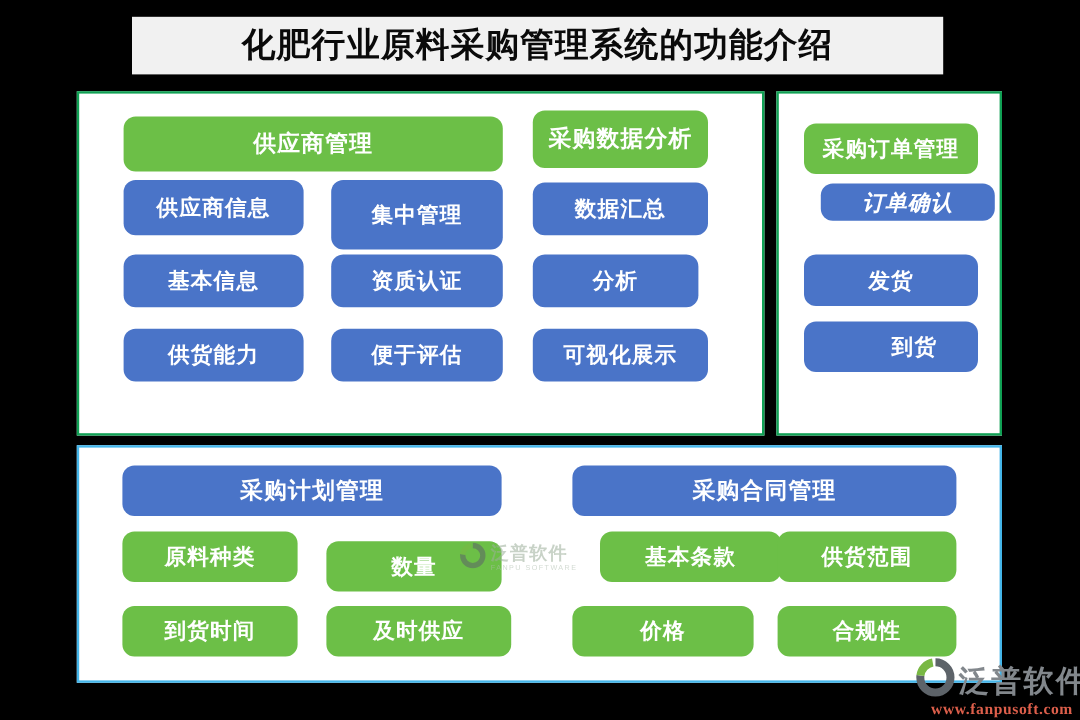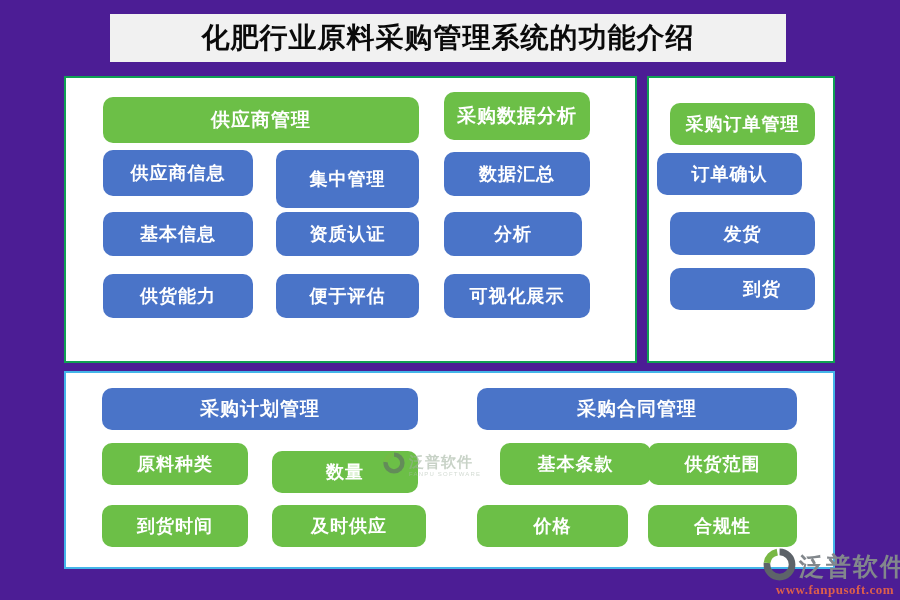--- a/index.html
+++ b/index.html
@@ -1,17 +1,17 @@
 <!DOCTYPE html>
 <html style="--green-button: #6cbf47; --blue-button: #4a74c8; --green-border: #10a054; --cyan-border: #44b5e9; --title-bg: #f1f1f1; --brand-gray: #82878c; --brand-url-red: #dd5f4b; --logo-green: #79b844; --logo-gray: #5d6369;"><head>
 <meta charset="utf-8">
 <style>
   html,body{margin:0;padding:0;background:#ffffff;}
   body{font-family:"Liberation Sans","DejaVu Sans",sans-serif;}
-  .stage{position:relative;width:900px;height:600px;background:#4c1d95;overflow:hidden;}
+  .stage{position:relative;width:900px;height:600px;background:#000000;overflow:hidden;}
 
   .title-bar{
     position:absolute;left:110px;top:14px;width:676px;height:48px;
     background:var(--title-bg,#f1f1f1);
     display:flex;align-items:center;justify-content:center;
     font-size:28px;font-weight:bold;color:#0a0a0a;letter-spacing:1px;
   }
 
   .panel{position:absolute;background:#fff;box-sizing:border-box;}
   .panel-a{left:64px;top:76px;width:573px;height:287px;border:2px solid var(--green-border,#10a054);}
@@ -35,21 +35,21 @@
   .a-r1c3{left:378px;top:74px;width:146px;height:44px;}
   .a-r2c1{left:37px;top:134px;width:150px;height:44px;}
   .a-r2c2{left:210px;top:134px;width:143px;height:44px;}
   .a-r2c3{left:378px;top:134px;width:138px;height:44px;}
   .a-r3c1{left:37px;top:196px;width:150px;height:44px;}
   .a-r3c2{left:210px;top:196px;width:143px;height:44px;}
   .a-r3c3{left:378px;top:196px;width:146px;height:44px;}
 
   
   .b-h{left:21px;top:25px;width:145px;height:42px;}
-  .b-1{left:8px;top:75px;width:145px;height:42px;}
+  .b-1{left:35px;top:75px;width:145px;height:31px;font-style:italic;}
   .b-2{left:21px;top:134px;width:145px;height:43px;}
   .b-3{left:21px;top:190px;width:145px;height:42px;padding-left:39px;}
 
   
   .c-plan-h{left:36px;top:15px;width:316px;height:42px;}
   .c-con-h {left:411px;top:15px;width:320px;height:42px;}
   .c-p1{left:36px;top:70px;width:146px;height:42px;}
   .c-p2{left:206px;top:78px;width:146px;height:42px;}
   .c-p3{left:36px;top:132px;width:146px;height:42px;}
   .c-p4{left:206px;top:132px;width:154px;height:42px;}

